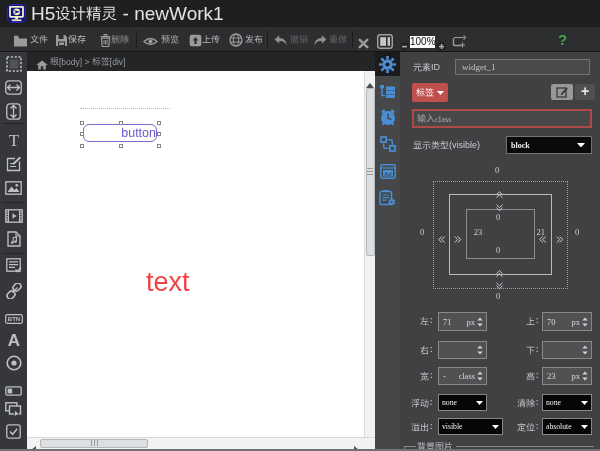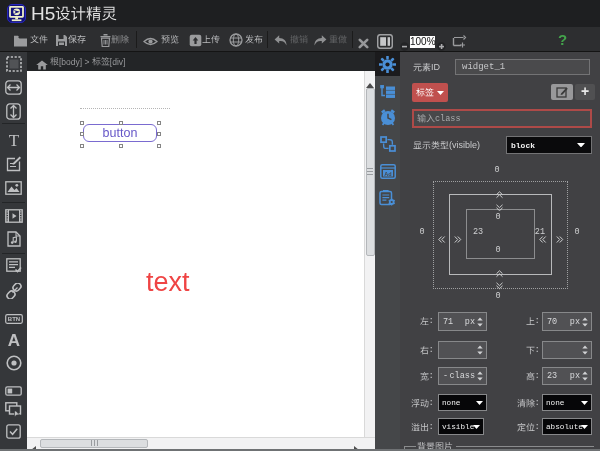--- a/index.html
+++ b/index.html
@@ -1,18 +1,18 @@
 <!DOCTYPE html>
 <html><head><meta charset="utf-8"><style>
 *{margin:0;padding:0;box-sizing:border-box}
 html,body{width:600px;height:451px;overflow:hidden;background:#2d2e30;font-family:"Liberation Sans",sans-serif}
 .ab{position:absolute}
 .fx{position:absolute;display:flex;align-items:center}
 .cn{display:block}
-.mono{font-family:Liberation Mono, monospace}
+.mono{font-family:Liberation Serif, serif}
 </style></head><body>
 <svg width="0" height="0" style="position:absolute">
     <defs>
       <path id="c8bbe" transform="translate(0,850) scale(1,-1)" d="M122 776C175 729 242 662 273 619L324 672C292 713 225 778 171 822ZM43 526V454H184V95C184 49 153 16 134 4C148 -11 168 -42 175 -60C190 -40 217 -20 395 112C386 127 374 155 368 175L257 94V526ZM491 804V693C491 619 469 536 337 476C351 464 377 435 386 420C530 489 562 597 562 691V734H739V573C739 497 753 469 823 469C834 469 883 469 898 469C918 469 939 470 951 474C948 491 946 520 944 539C932 536 911 534 897 534C884 534 839 534 828 534C812 534 810 543 810 572V804ZM805 328C769 248 715 182 649 129C582 184 529 251 493 328ZM384 398V328H436L422 323C462 231 519 151 590 86C515 38 429 5 341 -15C355 -31 371 -61 377 -80C474 -54 566 -16 647 39C723 -17 814 -58 917 -83C926 -62 947 -32 963 -16C867 4 781 39 708 86C793 160 861 256 901 381L855 401L842 398Z"></path>
       <path id="c8ba1" transform="translate(0,850) scale(1,-1)" d="M137 775C193 728 263 660 295 617L346 673C312 714 241 778 186 823ZM46 526V452H205V93C205 50 174 20 155 8C169 -7 189 -41 196 -61C212 -40 240 -18 429 116C421 130 409 162 404 182L281 98V526ZM626 837V508H372V431H626V-80H705V431H959V508H705V837Z"></path>
       <path id="c7cbe" transform="translate(0,850) scale(1,-1)" d="M51 762C77 693 101 602 106 543L161 556C154 616 131 706 103 775ZM328 779C315 712 286 614 264 555L311 540C336 596 367 689 391 763ZM41 504V434H170C139 324 83 192 30 121C42 101 62 68 69 45C110 104 150 198 182 294V-78H251V319C281 266 316 201 330 167L381 224C361 256 277 381 251 412V434H363V504H251V837H182V504ZM636 840V759H426V701H636V639H451V584H636V517H398V458H960V517H707V584H912V639H707V701H934V759H707V840ZM823 341V266H532V341ZM460 398V-79H532V84H823V-2C823 -13 819 -17 806 -17C794 -18 753 -18 707 -16C717 -34 726 -60 729 -79C792 -79 833 -78 860 -68C886 -57 893 -39 893 -2V398ZM532 212H823V137H532Z"></path>
       <path id="c7075" transform="translate(0,850) scale(1,-1)" d="M209 357C188 297 151 224 105 181L169 142C216 191 251 268 273 332ZM794 359C771 301 728 223 696 174L751 140C785 188 826 259 859 322ZM466 413C445 184 395 40 41 -22C56 -38 73 -67 80 -86C330 -38 442 52 496 183C577 39 714 -44 921 -77C930 -55 950 -25 965 -8C734 18 589 110 524 272C534 315 541 362 546 413ZM136 799V731H767V645H181V589H767V503H136V434H839V799Z"></path>
       <path id="c6587" transform="translate(0,850) scale(1,-1)" d="M423 823C453 774 485 707 497 666L580 693C566 734 531 799 501 847ZM50 664V590H206C265 438 344 307 447 200C337 108 202 40 36 -7C51 -25 75 -60 83 -78C250 -24 389 48 502 146C615 46 751 -28 915 -73C928 -52 950 -20 967 -4C807 36 671 107 560 201C661 304 738 432 796 590H954V664ZM504 253C410 348 336 462 284 590H711C661 455 592 344 504 253Z"></path>
       <path id="c4ef6" transform="translate(0,850) scale(1,-1)" d="M317 341V268H604V-80H679V268H953V341H679V562H909V635H679V828H604V635H470C483 680 494 728 504 775L432 790C409 659 367 530 309 447C327 438 359 420 373 409C400 451 425 504 446 562H604V341ZM268 836C214 685 126 535 32 437C45 420 67 381 75 363C107 397 137 437 167 480V-78H239V597C277 667 311 741 339 815Z"></path>
       <path id="c4fdd" transform="translate(0,850) scale(1,-1)" d="M452 726H824V542H452ZM380 793V474H598V350H306V281H554C486 175 380 74 277 23C294 9 317 -18 329 -36C427 21 528 121 598 232V-80H673V235C740 125 836 20 928 -38C941 -19 964 7 981 22C884 74 782 175 718 281H954V350H673V474H899V793ZM277 837C219 686 123 537 23 441C36 424 58 384 65 367C102 404 138 448 173 496V-77H245V607C284 673 319 744 347 815Z"></path>
@@ -68,20 +68,21 @@
       <rect x="4.8" y="15.4" width="9.6" height="1.7" fill="#eef0c6"></rect>
     </svg></div>
 <div class="fx" style="left:31px;top:0;height:27px;color:#e2e2e2;font-size:19px">
     <span>H5</span>
     <svg class="cn" width="62" height="15.5" viewBox="0 0 4000 1000" fill="#e2e2e2">
       <use href="#c8bbe" x="0"></use>
       <use href="#c8ba1" x="1000"></use>
       <use href="#c7cbe" x="2000"></use>
       <use href="#c7075" x="3000"></use>
     </svg>
+    <span>&nbsp;-&nbsp;newWork1</span>
   </div>
 <div class="ab" style="left:0;top:27px;width:600px;height:25px;background:#2d2e30;border-bottom:1px solid #141414"></div>
 <div class="ab" style="left:13px;top:33px"><svg width="15" height="15" viewBox="0 0 15 15" style="">
       <path d="M1 4 h4 l1.5 1.5 H14 v8 H1 Z" fill="#9a9b9d"></path>
       <path d="M1 4 v-1.2 h4 l1 1.2" fill="#9a9b9d"></path>
     </svg></div>
 <div class="fx" style="left:30px;top:27px;height:24px">
     <svg class="cn" width="18" height="9" viewBox="0 0 2000 1000" fill="#bdbec0">
       <use href="#c6587" x="0"></use>
       <use href="#c4ef6" x="1000"></use>
@@ -284,21 +285,21 @@
     </svg>
     <span>[body]&nbsp;&gt;&nbsp;</span>
     <svg class="cn" width="18" height="9" viewBox="0 0 2000 1000" fill="#98999b">
       <use href="#c6807" x="0"></use>
       <use href="#c7b7e" x="1000"></use>
     </svg>
     <span>[div]</span>
   </div>
 <div class="ab" style="left:27px;top:71px;width:337px;height:366px;background:#fff"></div>
 <div class="ab" style="left:80px;top:108px;width:90px;height:1px;border-top:1px dotted #b5b5b5"></div>
-<div class="ab" style="left:83px;top:124px;width:74px;height:18px;border:1px solid #7a6bd0;border-radius:6px;color:#6657c8;font-size:12.5px;text-align:center;line-height:17px">button</div>
+<div class="ab" style="left:83px;top:124px;width:74px;height:18px;border:1px solid #7a6bd0;border-radius:6px;color:#6657c8;font-size:12.5px;text-align:right;line-height:17px">button</div>
 <div class="ab" style="left:80px;top:121px;width:4px;height:4px;background:#fff;border:1px solid #858585"></div>
 <div class="ab" style="left:80px;top:132px;width:4px;height:4px;background:#fff;border:1px solid #858585"></div>
 <div class="ab" style="left:80px;top:143.5px;width:4px;height:4px;background:#fff;border:1px solid #858585"></div>
 <div class="ab" style="left:118.5px;top:121px;width:4px;height:4px;background:#fff;border:1px solid #858585"></div>
 <div class="ab" style="left:118.5px;top:143.5px;width:4px;height:4px;background:#fff;border:1px solid #858585"></div>
 <div class="ab" style="left:157px;top:121px;width:4px;height:4px;background:#fff;border:1px solid #858585"></div>
 <div class="ab" style="left:157px;top:132px;width:4px;height:4px;background:#fff;border:1px solid #858585"></div>
 <div class="ab" style="left:157px;top:143.5px;width:4px;height:4px;background:#fff;border:1px solid #858585"></div>
 <div class="ab" style="left:146px;top:267px;color:#ef4444;font-size:27px">text</div>
 <div class="ab" style="left:364px;top:71px;width:11px;height:366px;background:#f2f2f3;border-left:1px solid #d9d9d9"></div>
@@ -575,21 +576,21 @@
 <div class="fx mono" style="left:542px;top:394px;width:50px;height:17px;background:#060608;border:1px solid #87888a;color:#f2f2f2;font-size:7.7px;padding-left:3px">none<svg width="7" height="4" viewBox="0 0 7 4" style="position:absolute;right:3px">
       <path d="M0 0 H7 L3.5 4 Z" fill="#fff"></path>
     </svg></div>
 <div class="fx" style="left:374px;top:418px;width:60px;height:18px;justify-content:flex-end;color:#c9cacc;font-size:9px">
     <svg class="cn" width="18" height="9" viewBox="0 0 2000 1000" fill="#c9cacc">
       <use href="#c6ea2" x="0"></use>
       <use href="#c51fa" x="1000"></use>
     </svg>
     <span style="font-family:'Liberation Mono',monospace;font-size:9px">:</span>
   </div>
-<div class="fx mono" style="left:438px;top:418px;width:46px;height:17px;background:#060608;border:1px solid #87888a;color:#f2f2f2;font-size:7.7px;padding-left:3px">visible<svg width="7" height="4" viewBox="0 0 7 4" style="position:absolute;right:3px">
+<div class="fx mono" style="left:438px;top:418px;width:65px;height:17px;background:#060608;border:1px solid #87888a;color:#f2f2f2;font-size:7.7px;padding-left:3px">visible<svg width="7" height="4" viewBox="0 0 7 4" style="position:absolute;right:3px">
       <path d="M0 0 H7 L3.5 4 Z" fill="#fff"></path>
     </svg></div>
 <div class="fx" style="left:480px;top:418px;width:60px;height:18px;justify-content:flex-end;color:#c9cacc;font-size:9px">
     <svg class="cn" width="18" height="9" viewBox="0 0 2000 1000" fill="#c9cacc">
       <use href="#c5b9a" x="0"></use>
       <use href="#c4f4d" x="1000"></use>
     </svg>
     <span style="font-family:'Liberation Mono',monospace;font-size:9px">:</span>
   </div>
 <div class="fx mono" style="left:542px;top:418px;width:50px;height:17px;background:#060608;border:1px solid #87888a;color:#f2f2f2;font-size:7.7px;padding-left:3px">absolute<svg width="7" height="4" viewBox="0 0 7 4" style="position:absolute;right:3px">

